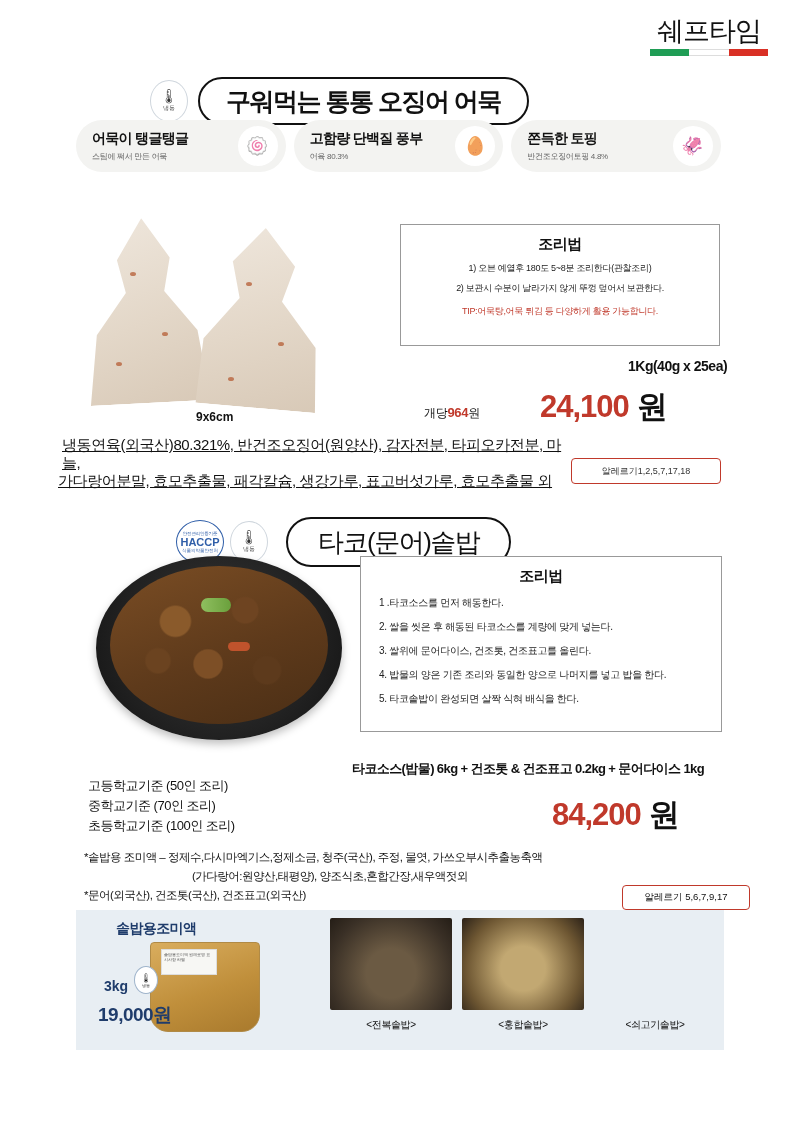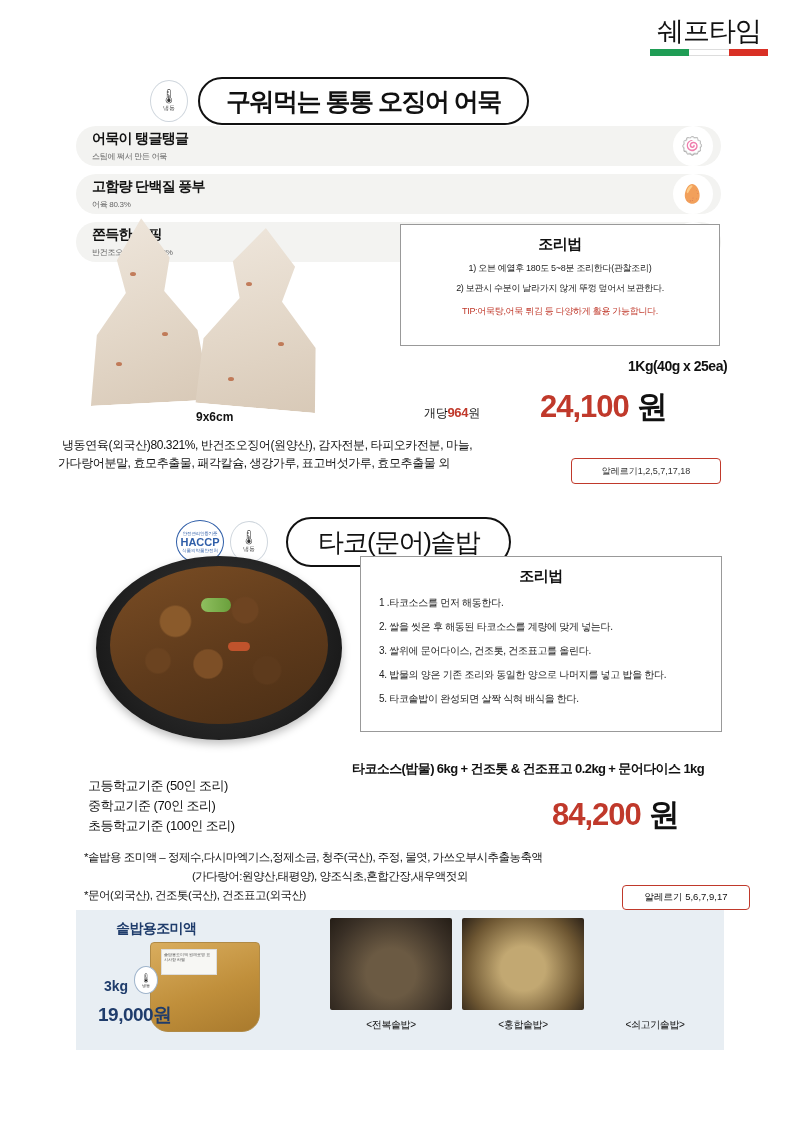--- a/index.html
+++ b/index.html
@@ -86,26 +86,25 @@
   .title-pill span {
     font-size: 25px;
     font-weight: bold;
     letter-spacing: -1.5px;
     color: #111;
   }
 
   
   .chips {
     position: absolute;
-    top: 126px;
+    top: 120px;
     left: 76px;
     width: 645px;
     display: flex;
     gap: 8px;
-    flex-direction: column;
   }
   .chip {
     flex: 1;
     height: 52px;
     background: #f3f3f1;
     border-radius: 26px;
     display: flex;
     align-items: center;
     padding: 0 8px 0 16px;
     box-sizing: border-box;
@@ -251,24 +250,25 @@
     color: #333;
     box-sizing: border-box;
   }
 
   
   .ingr1 {
     position: absolute;
     top: 436px;
     left: 62px;
     width: 500px;
-    font-size: 12px;
+    font-size: 15px;
     line-height: 18px;
     letter-spacing: -0.4px;
     color: #111;
+    text-decoration: underline;
   }
   .ingr1 .l2 { margin-left: -4px; }
 
   
   .sec2-head {
     position: absolute;
     top: 518px;
     left: 176px;
     width: 460px;
     height: 48px;

